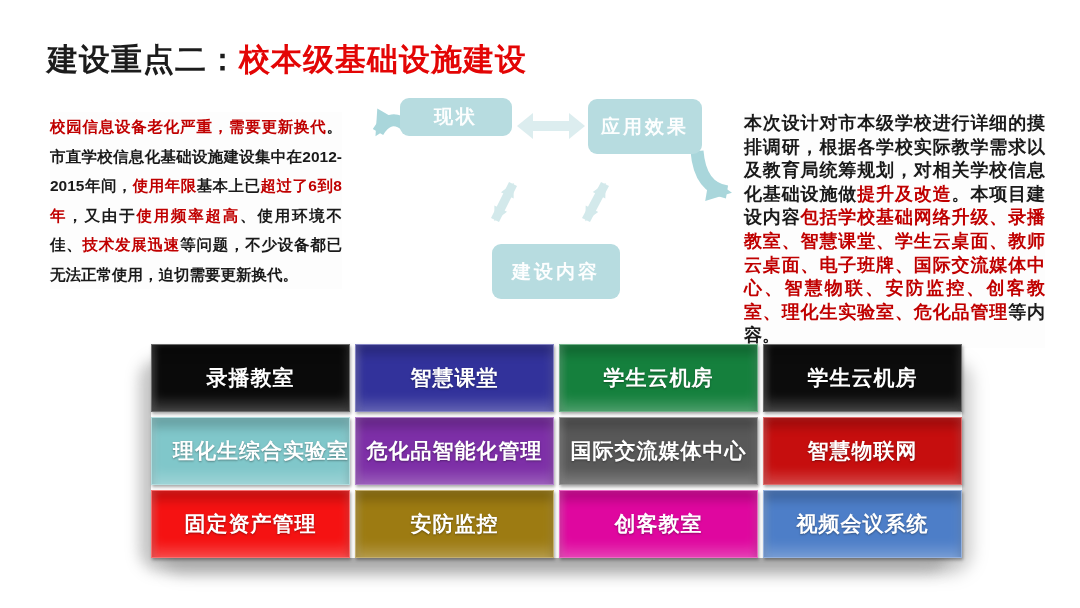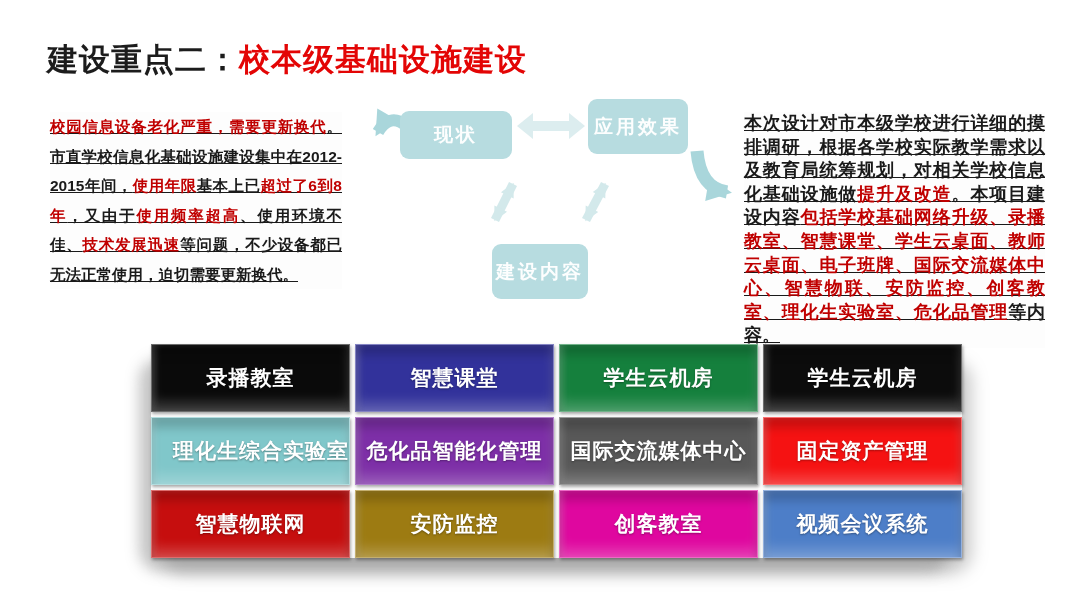--- a/index.html
+++ b/index.html
@@ -11,36 +11,35 @@
   .title{
     position:absolute;left:38px;top:18px;
     font-size:31px;font-weight:900;letter-spacing:1px;white-space:nowrap;
   }
   .title .t-black{color:#1c1c1c;margin-left:9px;}
   .title .t-red{color:#e30505;}
   
   .panel{
     position:absolute;font-weight:bold;text-align:justify;color:#1a1a1a;
     background:#fdfdfd;
-    text-decoration:underline;
   }
   .panel.left{left:50px;top:112px;width:292px;font-size:15.5px;line-height:29.5px;}
   .panel.right{left:744px;top:112px;width:301px;font-size:18px;line-height:23.6px;}
   .panel .red{color:#c00000;}
   .panel .black{color:#1a1a1a;}
   
   .diagram-svg{position:absolute;left:0;top:0;width:1080px;height:608px;pointer-events:none;}
   .node{
     position:absolute;display:flex;align-items:center;justify-content:center;
     background:#b7dce0;border-radius:9px;color:rgba(255,255,255,.97);
     font-size:19px;font-weight:bold;letter-spacing:3px;
   }
-  .node.current{left:400px;top:111px;width:112px;height:48px;}
-  .node.effect{left:588px;top:99px;width:100px;height:55px;}
-  .node.content{left:492px;top:244px;width:96px;height:55px;}
+  .node.current{left:400px;top:98px;width:112px;height:38px;}
+  .node.effect{left:588px;top:99px;width:114px;height:55px;}
+  .node.content{left:492px;top:244px;width:128px;height:55px;}
   
   .grid{
     position:absolute;left:151px;top:344px;width:811px;
     display:grid;grid-template-columns:repeat(4,1fr);grid-auto-rows:68px;gap:5px;
     box-shadow:-12px 14px 14px rgba(128,128,128,.45),10px 16px 16px rgba(128,128,128,.40);
     border-radius:22px;
   }
   .cell{
     display:flex;align-items:center;justify-content:center;
     color:#ffffff;font-size:21px;font-weight:bold;letter-spacing:1px;white-space:nowrap;
@@ -113,25 +112,25 @@
     </div>
   <div class="cell" style="background: rgb(128, 199, 202); justify-content: flex-end;">
       <span>理化生综合实验室</span>
     </div>
   <div class="cell" style="background: rgb(125, 47, 167);">
       <span>危化品智能化管理</span>
     </div>
   <div class="cell" style="background: rgb(88, 88, 88); text-align: center;">
       <span>国际交流媒体中心</span>
     </div>
+  <div class="cell" style="background: rgb(198, 14, 14);">
+      <span>智慧物联网</span>
+    </div>
   <div class="cell" style="background: rgb(245, 18, 18);">
       <span>固定资产管理</span>
-    </div>
-  <div class="cell" style="background: rgb(198, 14, 14);">
-      <span>智慧物联网</span>
     </div>
   <div class="cell" style="background: rgb(157, 123, 18);">
       <span>安防监控</span>
     </div>
   <div class="cell" style="background: rgb(223, 7, 159);">
       <span>创客教室</span>
     </div>
   <div class="cell" style="background: rgb(77, 126, 200);">
       <span>视频会议系统</span>
     </div>

